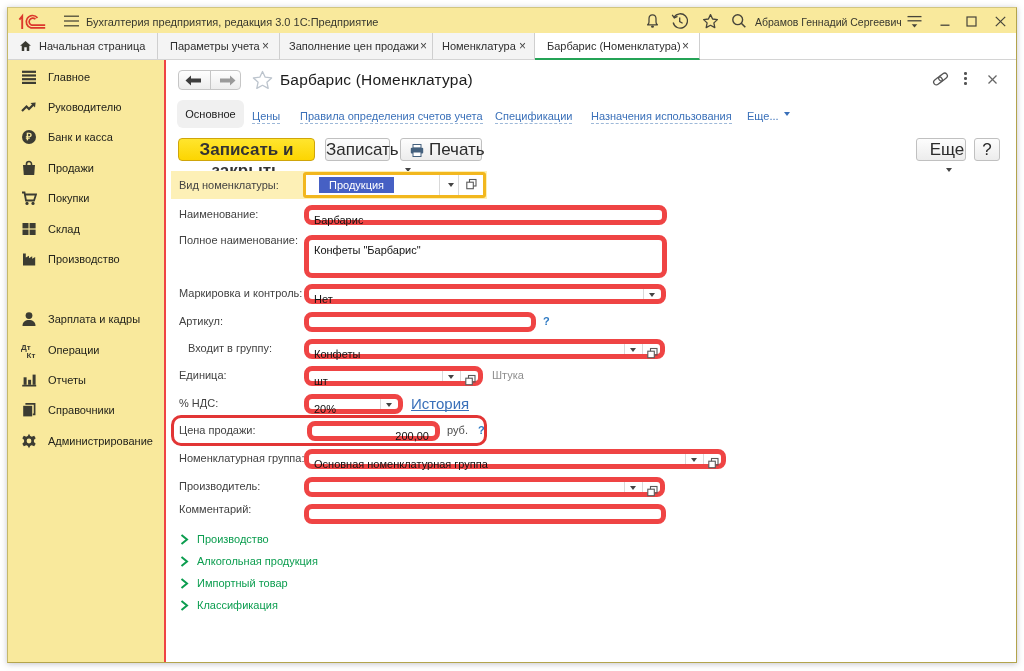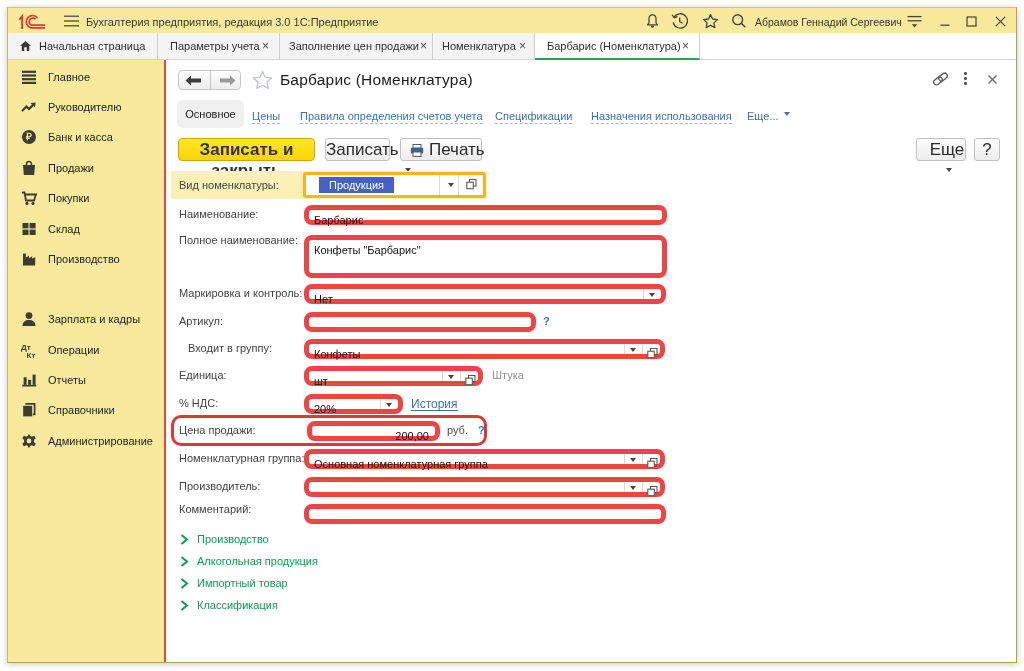--- a/index.html
+++ b/index.html
@@ -341,32 +341,32 @@
             </svg>
           </div>
         </div>
    <div class="grayhint" style="left:324px;top:309px;">Штука</div>
 
    <div class="flabel" style="top:337px;">% НДС:</div>
    <div class="inp" style="left:136px;top:334px;width:99px;height:20px;">
           <div class="itx">20%</div>
           <div class="combo-arrow" style="right:0;width:18px;"></div>
         </div>
-   <div style="position:absolute;left:243px;top:338px;font-size:12px;color:#3a70b9;border-bottom:1px solid #3a70b9;line-height:12px;">История</div>
+   <div style="position:absolute;left:243px;top:338px;font-size:15px;color:#3a70b9;border-bottom:1px solid #3a70b9;line-height:12px;">История</div>
 
    <div style="position:absolute;left:3px;top:355px;width:316px;height:31px;border:3.5px solid #e23535;border-radius:10px;"></div>
    <div class="flabel" style="top:364px;text-align:center;">Цена продажи:</div>
    <div class="inp" style="left:139px;top:361px;width:133px;height:20px;">
           <div style="position:absolute;right:6px;top:4px;font-size:11px;">200,00</div>
         </div>
    <div class="grayhint" style="left:279px;top:364px;color:#4c4c4c;">руб.</div>
    <div class="qmark" style="left:310px;top:364px;">?</div>
 
    <div class="flabel" style="top:392px;">Номенклатурная группа:</div>
-   <div class="inp" style="left:136px;top:389px;width:361px;height:20px;">
+   <div class="inp" style="left:136px;top:389px;width:422px;height:20px;">
           <div class="itx">Основная номенклатурная группа</div>
           <div class="combo-arrow" style="right:18px;"></div>
           <div class="selzone">
             <svg width="13" height="13" viewBox="0 0 13 13">
               <g fill="none" stroke="#5a5a5a" stroke-width="1.1">
                 <rect x="4.5" y="1.5" width="6.5" height="6.5"></rect>
                 <rect x="1.8" y="4.2" width="6.5" height="6.5" fill="#fff"></rect>
               </g>
             </svg>
           </div>

